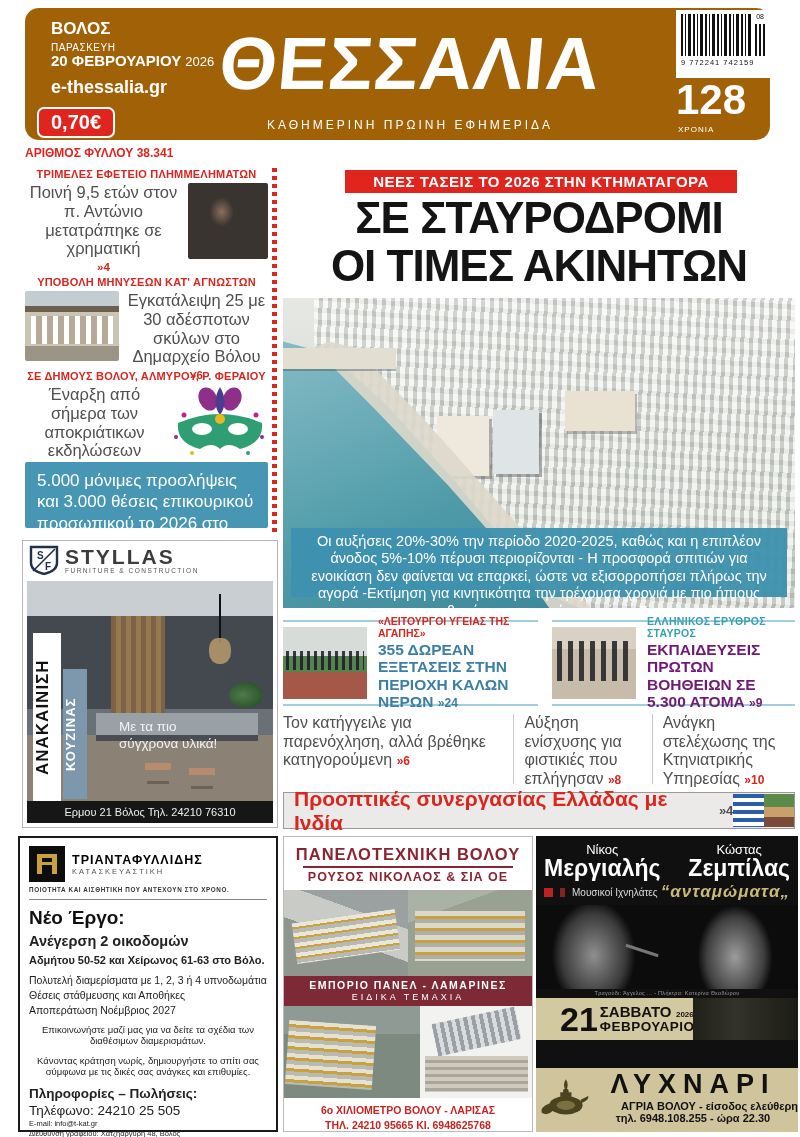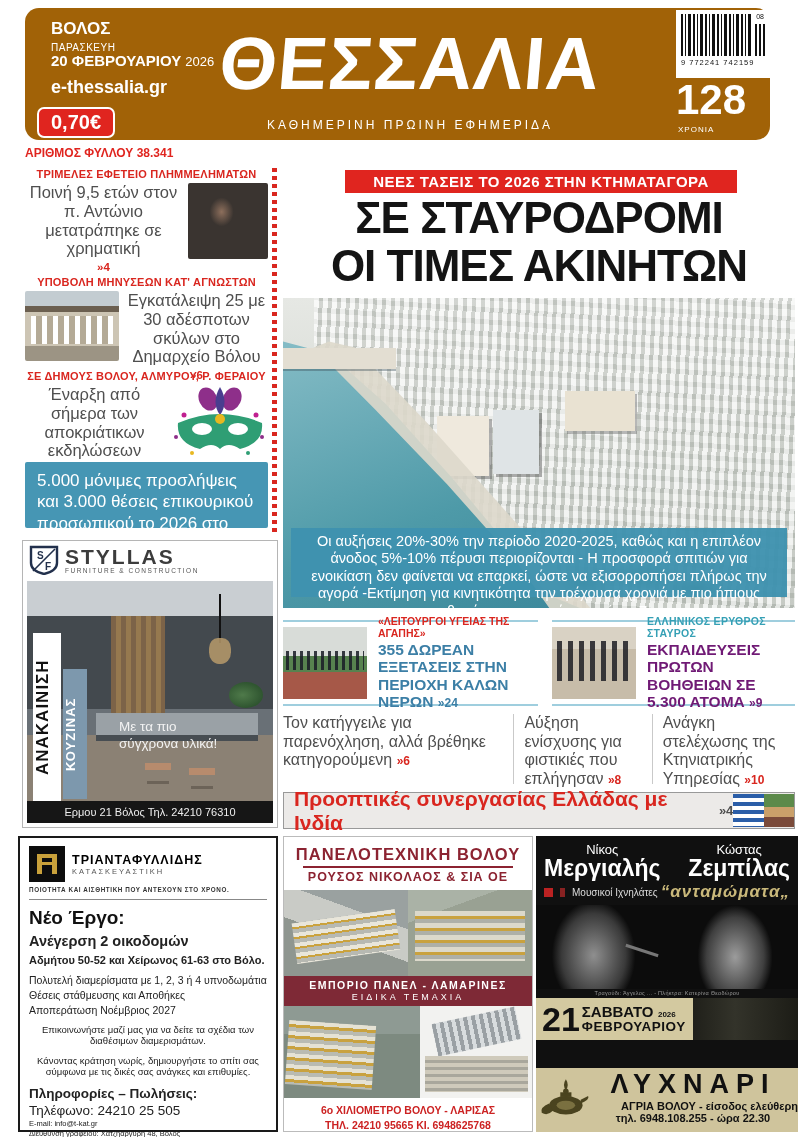--- a/index.html
+++ b/index.html
@@ -194,21 +194,21 @@
   .adC-group{display:flex;align-items:center;gap:7px;font-size:10px;color:#ddd;}
   .grp-logo{width:9px;height:9px;background:#b22;display:inline-block;}
   .grp-logo2{width:5px;height:9px;background:#822;display:inline-block;}
   .adC-show{color:#c9b87a;font-style:italic;font-size:17px;font-weight:bold;letter-spacing:1px;}
   .adC-sing{height:84px;margin-top:3px;position:relative;background:#0c0c0c;
      background-image:radial-gradient(ellipse 58px 76px at 22% 60%,#8f8f8f,#3a3a3a 55%,rgba(0,0,0,0) 72%),
                       radial-gradient(ellipse 52px 72px at 76% 62%,#9c9c9c,#3f3f3f 55%,rgba(0,0,0,0) 72%);}
   .adC-mic{position:absolute;left:34%;top:52%;width:34px;height:3px;background:#777;transform:rotate(18deg);}
   .adC-credit{font-size:5.5px;color:#999;text-align:center;margin-top:1px;letter-spacing:.3px;}
   .adC-dateband{display:flex;height:42px;margin-top:2px;}
-  .adC-datebeige{width:60%;background:#d3c9a0;color:#111;display:flex;align-items:center;padding-left:6px;box-sizing:border-box;}
+  .adC-datebeige{width:60%;background:#d3c9a0;color:#111;display:flex;align-items:center;padding-left:24px;box-sizing:border-box;}
   .adC-daynum{font-size:34px;font-weight:bold;line-height:1;}
   .adC-datecol{margin-left:2px;line-height:1;}
   .adC-dayword{font-size:15px;font-weight:bold;}
   .adC-yr{font-size:8px;font-weight:bold;}
   .adC-month{font-size:13.5px;font-weight:bold;letter-spacing:.5px;}
   .adC-datephoto{flex:1;background:linear-gradient(90deg,#20201a,#33332a 40%,#1c1c16),
      radial-gradient(ellipse 20px 26px at 30% 50%,#6a6a5a,transparent 70%);}
   .adC-bottom{position:absolute;left:0;right:0;bottom:0;height:64px;background:#cfc49c;color:#111;}
   .adC-venue{font-size:27px;font-weight:bold;letter-spacing:7px;text-align:center;margin:3px 0 0 52px;line-height:1;}
   .adC-line1{font-size:11px;font-weight:bold;text-align:right;margin-left:52px;margin-top:2px;}

